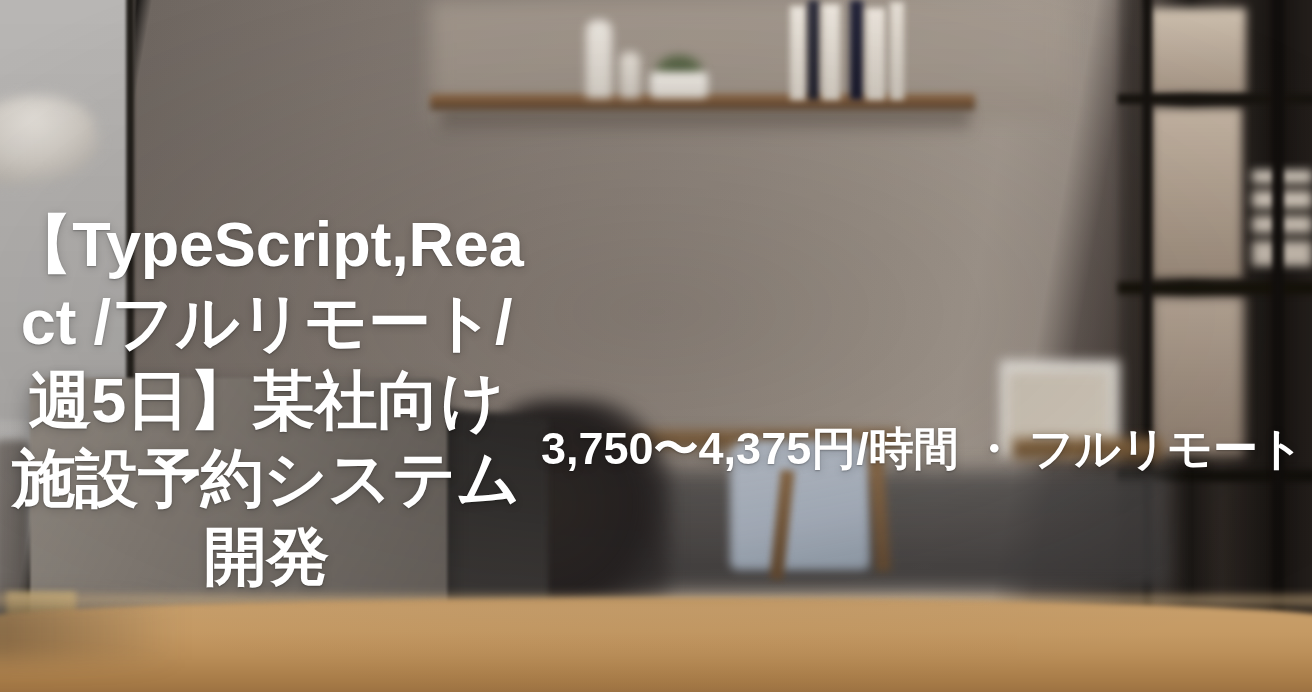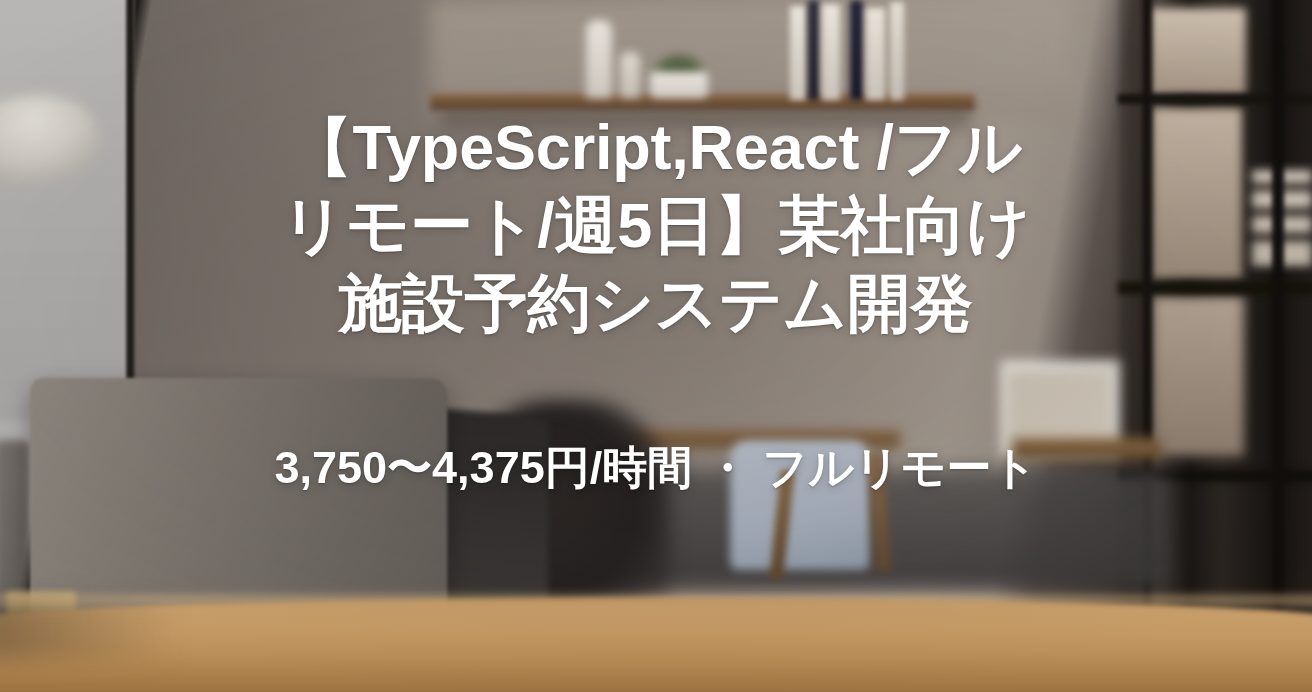--- a/index.html
+++ b/index.html
@@ -289,21 +289,21 @@
     background:
       radial-gradient(ellipse 66% 58% at 50% 45%, rgba(40,34,30,.16) 0%, rgba(40,34,30,.05) 60%, rgba(0,0,0,0) 100%);
     pointer-events: none;
   }
 
   
   .overlay {
     position: absolute;
     inset: 0;
     display: flex;
-    flex-direction: column;
+    flex-direction: row;
     align-items: center;
     justify-content: flex-start;
     padding-top: 108px;
     box-sizing: border-box;
   }
 
   .title {
     width: 790px;
     margin: 0;
     color: #ffffff;
@@ -314,21 +314,21 @@
     text-align: center;
     word-break: break-all;
     overflow-wrap: anywhere;
     text-shadow:
       0 1px 2px rgba(0,0,0,.28),
       0 2px 10px rgba(0,0,0,.18);
   }
 
   .subtitle {
     width: 900px;
-    margin: 0;
+    margin: 8px;
     padding-top: 98px;
     color: #ffffff;
     font-size: 45px;
     font-weight: 700;
     line-height: 56px;
     text-align: center;
     white-space: nowrap;
     text-shadow:
       0 1px 2px rgba(0,0,0,.28),
       0 2px 10px rgba(0,0,0,.18);

